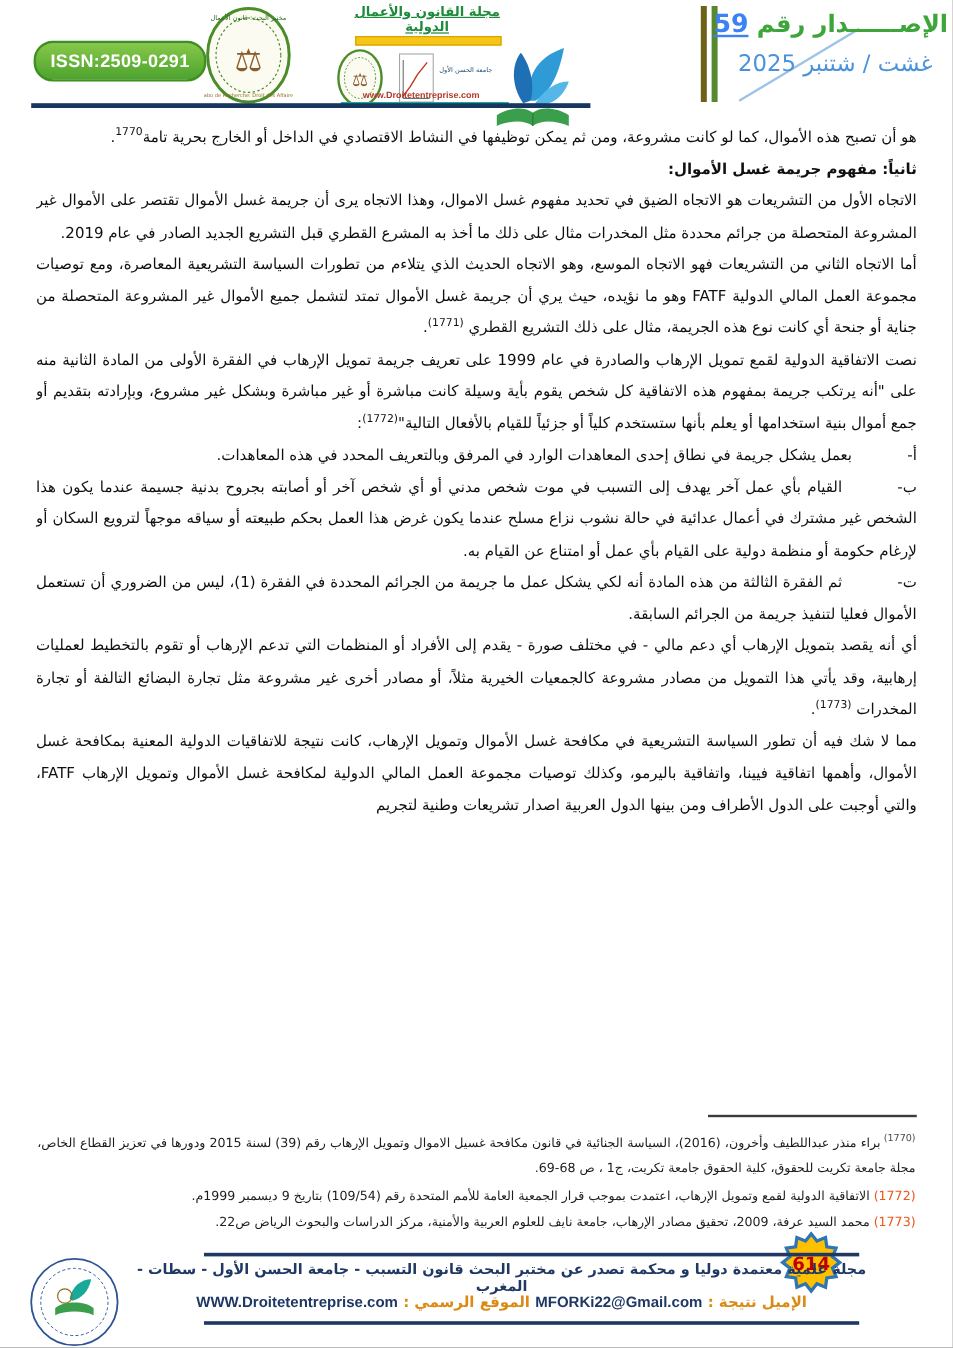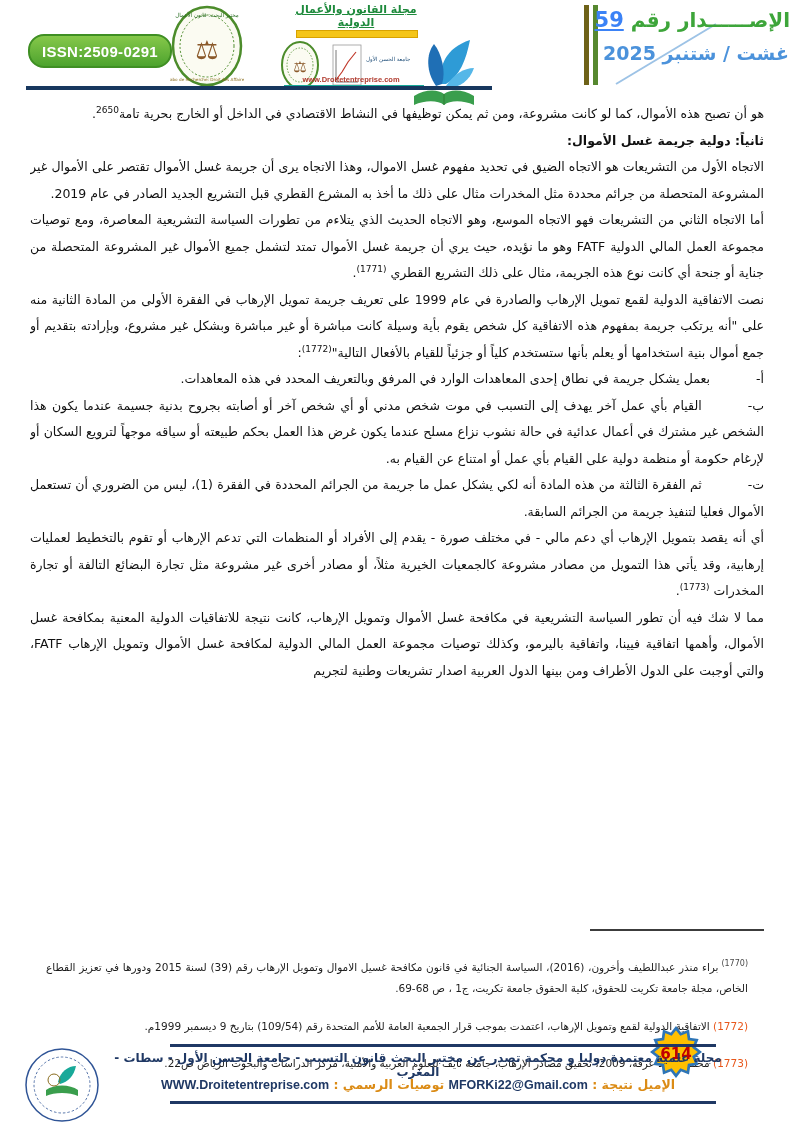--- a/index.html
+++ b/index.html
@@ -20,37 +20,37 @@
     color:#b03a2e;font-family:"Liberation Sans",sans-serif;}
   .jl-sitebar{position:absolute;left:8px;top:82px;width:140px;height:3px;background:#18a999;}
   .jl-univ{position:absolute;left:62px;top:18px;font-size:5.5px;color:#1f4e79;direction:rtl;}
   .swoosh{position:absolute;left:136px;top:-2px;}
   .vbar1,.vbar2{position:absolute;top:5px;height:80px;width:5px;}
   .vbar1{left:584px;background:#6e6218;}
   .vbar2{left:593px;background:#56882f;}
   .issue-block{position:absolute;left:602px;top:8px;width:188px;direction:rtl;text-align:center;}
   .issue-line{font-size:20px;font-weight:bold;color:#3da53a;white-space:nowrap;}
   .issue-num{color:#3b82f6;font-size:21px;text-decoration:underline;}
-  .date-line{margin-top:10px;font-size:19px;font-weight:bold;color:#4b92db;white-space:nowrap;}
+  .date-line{margin-top:10px;font-size:19px;font-weight:normal;color:#4b92db;white-space:nowrap;}
   .diag{position:absolute;left:596px;top:6px;pointer-events:none;}
   .header-rule{position:absolute;left:26px;top:86px;width:466px;height:4px;background:#17375e;}
 
   
   .article{position:absolute;left:30px;top:101px;width:734px;height:828px;overflow:hidden;
     direction:rtl;text-align:justify;font-size:12.5px;line-height:26.5px;color:#101010;}
   .blk{margin:0;}
   .blk.h{font-weight:bold;}
   .article sup{font-size:9px;line-height:0;}
   .li-marker{margin-left:46px;}
 
   
   .fn-sep{position:absolute;right:30px;top:929px;width:174px;height:2px;background:#3c3c3c;}
   .footnotes{position:absolute;left:30px;top:937px;width:734px;direction:rtl;text-align:justify;
     font-size:10.5px;line-height:21.5px;color:#1c1c1c;}
-  .fn-item{margin:16px;}
+  .fn-item{margin:1px;}
   .fn-marker{color:#e8571b;}
   .fn-marker.supm{font-size:8px;vertical-align:super;color:#4a4a4a;}
 
   
   .rule-top{position:absolute;left:170px;top:1044px;width:546px;height:3px;background:#1f3864;}
   .rule-bottom{position:absolute;left:170px;top:1101px;width:546px;height:3px;background:#1f3864;}
   .footer-line1{position:absolute;left:110px;top:1051px;width:616px;direction:rtl;text-align:center;
     font-size:12px;font-weight:bold;color:#1f3864;}
   .footer-line2{position:absolute;left:110px;top:1077px;width:616px;direction:rtl;text-align:center;
     font-size:12.5px;font-weight:bold;color:#1f3864;}
@@ -116,22 +116,22 @@
         <span>الإصــــــدار رقم</span>
         <span class="issue-num">59</span>
       </div>
       <div class="date-line">غشت / شتنبر 2025</div>
     </div>
 
     <div class="header-rule"></div>
   </div>
 
   <main class="article" id="body-content">
-      <div class="blk p">هو أن تصبح هذه الأموال، كما لو كانت مشروعة، ومن ثم يمكن توظيفها في النشاط الاقتصادي في الداخل أو الخارج بحرية تامة<sup>2650</sup>.</div>
-      <div class="blk h">ثانياً: دولية جريمة غسل الأموال:</div>
+      <div class="blk p">هو أن تصبح هذه الأموال، كما لو كانت مشروعة، ومن ثم يمكن توظيفها في النشاط الاقتصادي في الداخل أو الخارج بحرية تامة<sup>1770</sup>.</div>
+      <div class="blk h">ثانياً: مفهوم جريمة غسل الأموال:</div>
       <div class="blk p">الاتجاه الأول من التشريعات هو الاتجاه الضيق في تحديد مفهوم غسل الاموال، وهذا الاتجاه يرى أن جريمة غسل الأموال تقتصر على الأموال غير المشروعة المتحصلة من جرائم محددة مثل المخدرات مثال على ذلك ما أخذ به المشرع القطري قبل التشريع الجديد الصادر في عام 2019.</div>
       <div class="blk p">أما الاتجاه الثاني من التشريعات فهو الاتجاه الموسع، وهو الاتجاه الحديث الذي يتلاءم من تطورات السياسة التشريعية المعاصرة، ومع توصيات مجموعة العمل المالي الدولية FATF وهو ما نؤيده، حيث يري أن جريمة غسل الأموال تمتد لتشمل جميع الأموال غير المشروعة المتحصلة من جناية أو جنحة أي كانت نوع هذه الجريمة، مثال على ذلك التشريع القطري <sup>(1771)</sup>.</div>
       <div class="blk p">نصت الاتفاقية الدولية لقمع تمويل الإرهاب والصادرة في عام 1999 على تعريف جريمة تمويل الإرهاب في الفقرة الأولى من المادة الثانية منه على "أنه يرتكب جريمة بمفهوم هذه الاتفاقية كل شخص يقوم بأية وسيلة كانت مباشرة أو غير مباشرة وبشكل غير مشروع، وبإرادته بتقديم أو جمع أموال بنية استخدامها أو يعلم بأنها ستستخدم كلياً أو جزئياً للقيام بالأفعال التالية"<sup>(1772)</sup>:</div>
       <div class="blk li"><span class="li-marker">أ-</span>بعمل يشكل جريمة في نطاق إحدى المعاهدات الوارد في المرفق وبالتعريف المحدد في هذه المعاهدات.</div>
       <div class="blk li"><span class="li-marker">ب-</span>القيام بأي عمل آخر يهدف إلى التسبب في موت شخص مدني أو أي شخص آخر أو أصابته بجروح بدنية جسيمة عندما يكون هذا الشخص غير مشترك في أعمال عدائية في حالة نشوب نزاع مسلح عندما يكون غرض هذا العمل بحكم طبيعته أو سياقه موجهاً لترويع السكان أو لإرغام حكومة أو منظمة دولية على القيام بأي عمل أو امتناع عن القيام به.</div>
       <div class="blk li"><span class="li-marker">ت-</span>ثم الفقرة الثالثة من هذه المادة أنه لكي يشكل عمل ما جريمة من الجرائم المحددة في الفقرة (1)، ليس من الضروري أن تستعمل الأموال فعليا لتنفيذ جريمة من الجرائم السابقة.</div>
       <div class="blk p">أي أنه يقصد بتمويل الإرهاب أي دعم مالي - في مختلف صورة - يقدم إلى الأفراد أو المنظمات التي تدعم الإرهاب أو تقوم بالتخطيط لعمليات إرهابية، وقد يأتي هذا التمويل من مصادر مشروعة كالجمعيات الخيرية مثلاً، أو مصادر أخرى غير مشروعة مثل تجارة البضائع التالفة أو تجارة المخدرات <sup>(1773)</sup>.</div>
       <div class="blk p">مما لا شك فيه أن تطور السياسة التشريعية في مكافحة غسل الأموال وتمويل الإرهاب، كانت نتيجة للاتفاقيات الدولية المعنية بمكافحة غسل الأموال، وأهمها اتفاقية فيينا، واتفاقية باليرمو، وكذلك توصيات مجموعة العمل المالي الدولية لمكافحة غسل الأموال وتمويل الإرهاب FATF، والتي أوجبت على الدول الأطراف ومن بينها الدول العربية اصدار تشريعات وطنية لتجريم</div>
     </main>
 
@@ -146,21 +146,21 @@
     <svg class="badge-614" width="52" height="52" viewBox="0 0 48 48">
       <polygon points="46,24 40.4,28.4 43.1,35 36,36 35,43.1 28.4,40.4 24,46 19.6,40.4 13,43.1 12,36 4.9,35 7.6,28.4 2,24 7.6,19.6 4.9,13 12,12 13,4.9 19.6,7.6 24,2 28.4,7.6 35,4.9 36,12 43.1,13 40.4,19.6" fill="#ffc000" stroke="#2e75b6" stroke-width="2.5"></polygon>
       <text x="24" y="30" font-size="14" font-weight="bold" text-anchor="middle" fill="#c00000">614</text>
     </svg>
 
     <div class="rule-top"></div>
     <div class="footer-line1">مجلة علمية معتمدة  دوليا و محكمة تصدر عن مختبر البحث قانون التسبب - جامعة الحسن الأول - سطات - المغرب</div>
     <div class="footer-line2">
       <span class="lbl">الإميل نتيجة :</span>
       <span class="latin">MFORKi22@Gmail.com</span>
-      <span class="lbl">توصيات الرسمي :</span>
+      <span class="lbl">الموقع الرسمي :</span>
       <span class="latin">WWW.Droitetentreprise.com</span>
     </div>
     <div class="rule-bottom"></div>
 
     <svg class="bottom-logo" width="92" height="78" viewBox="0 0 92 78">
       <circle cx="46" cy="39" r="36" fill="#ffffff" stroke="#2f5496" stroke-width="1.5"></circle>
       <circle cx="46" cy="39" r="28" fill="none" stroke="#2f5496" stroke-width=".8" stroke-dasharray="2.5,2"></circle>
       <path d="M30,44 C38,38 54,38 62,44 L62,50 C54,46 38,46 30,50 Z" fill="#3a9e4d"></path>
       <path d="M42,36 C44,26 52,20 60,20 C58,30 52,36 44,38 Z" fill="#18a999"></path>
       <circle cx="38" cy="34" r="6" fill="none" stroke="#8a6d1f" stroke-width="1"></circle>

